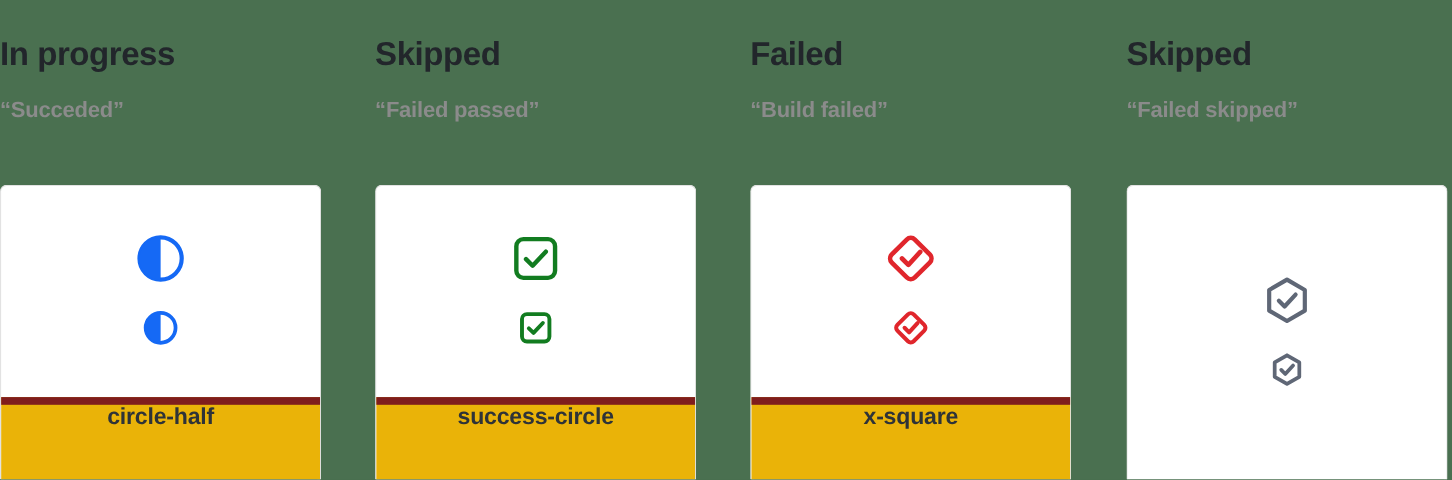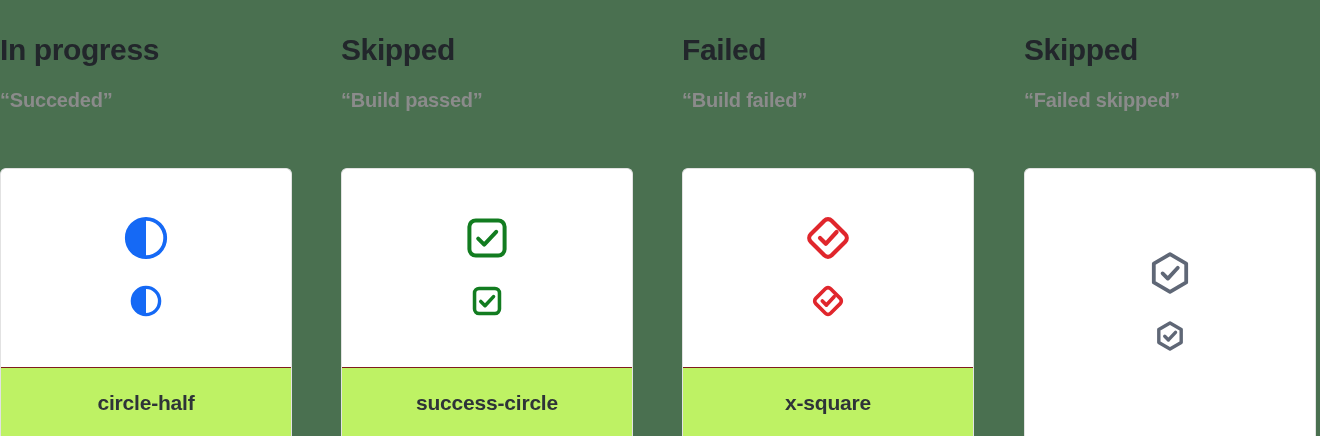--- a/index.html
+++ b/index.html
@@ -42,23 +42,23 @@
     flex:1;
     display:flex;flex-direction:column;
     align-items:center;justify-content:center;
     gap:22px;
     padding-bottom:4px;
   }
   .icon-big{width:48px;height:48px;display:block;}
   .icon-small{width:34px;height:34px;display:block;}
   .card-footer{
     height:68px;
-    background:#bef264;
-    border-top:1px solid #7f1d1d;
-    display:flex;align-items:center;justify-content:center;
+    background:#eab308;
+    border-top:7px solid #7f1d1d;
+    display:flex;align-items:flex-start;justify-content:center;
   }
   .card-label{
     font-size:21px;font-weight:bold;letter-spacing:-0.2px;
     color:#2e3338;line-height:1;
   }
 </style>
 </head>
 <body>
 
 <div class="board">
@@ -78,21 +78,21 @@
         </svg>
       </div>
       <div class="card-footer">
         <span class="card-label">circle-half</span>
       </div>
     </div>
   </div>
 
   <div class="col col-1">
     <div class="col-title">Skipped</div>
-    <div class="col-sub">“Build passed”</div>
+    <div class="col-sub">“Failed passed”</div>
     <div class="card">
       <div class="card-body">
         <svg class="icon-big" viewBox="0 0 24 24">
           <rect x="3.2" y="3.2" width="17.6" height="17.6" rx="3.2" ry="3.2" fill="none" stroke="#127c20" stroke-width="2"></rect>
           <path d="M7.6 12.3 L10.6 15.3 L16.6 8.9" fill="none" stroke="#127c20" stroke-width="2" stroke-linecap="round" stroke-linejoin="round"></path>
         </svg>
         <svg class="icon-small" viewBox="0 0 24 24">
           <rect x="3.2" y="3.2" width="17.6" height="17.6" rx="3.2" ry="3.2" fill="none" stroke="#127c20" stroke-width="2.5"></rect>
           <path d="M7.6 12.3 L10.6 15.3 L16.6 8.9" fill="none" stroke="#127c20" stroke-width="2.5" stroke-linecap="round" stroke-linejoin="round"></path>
         </svg>

